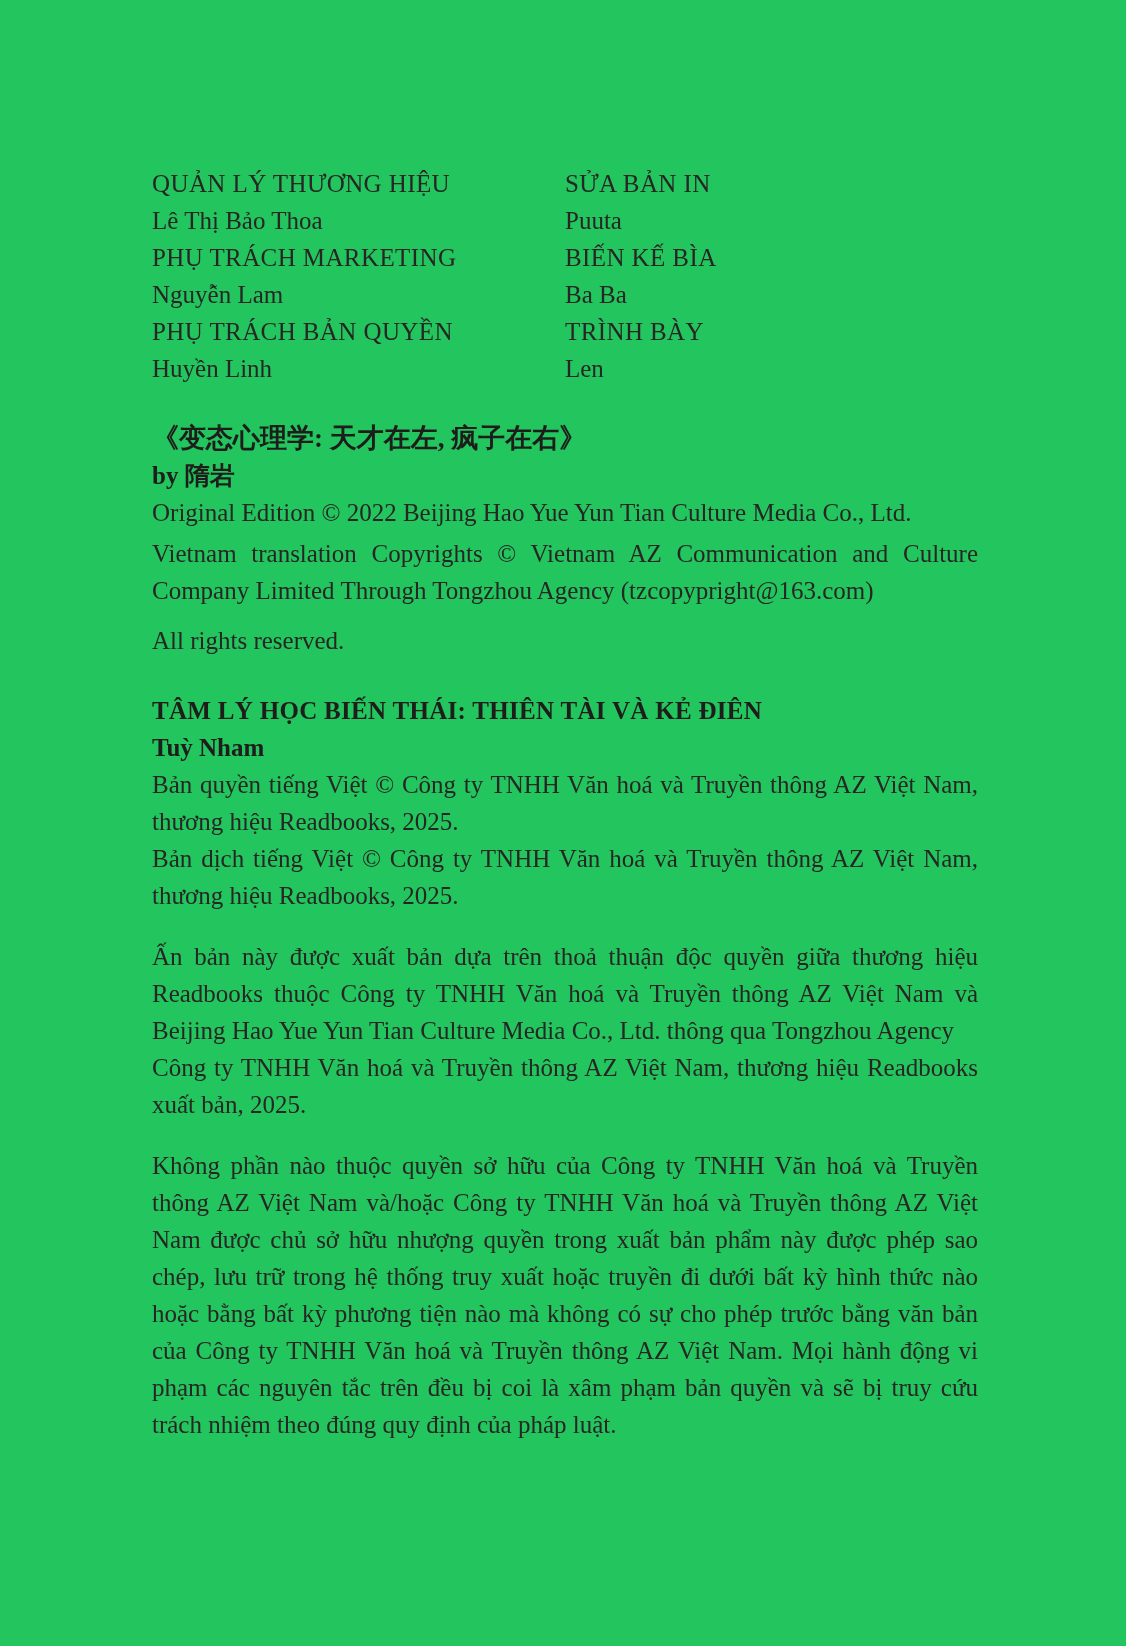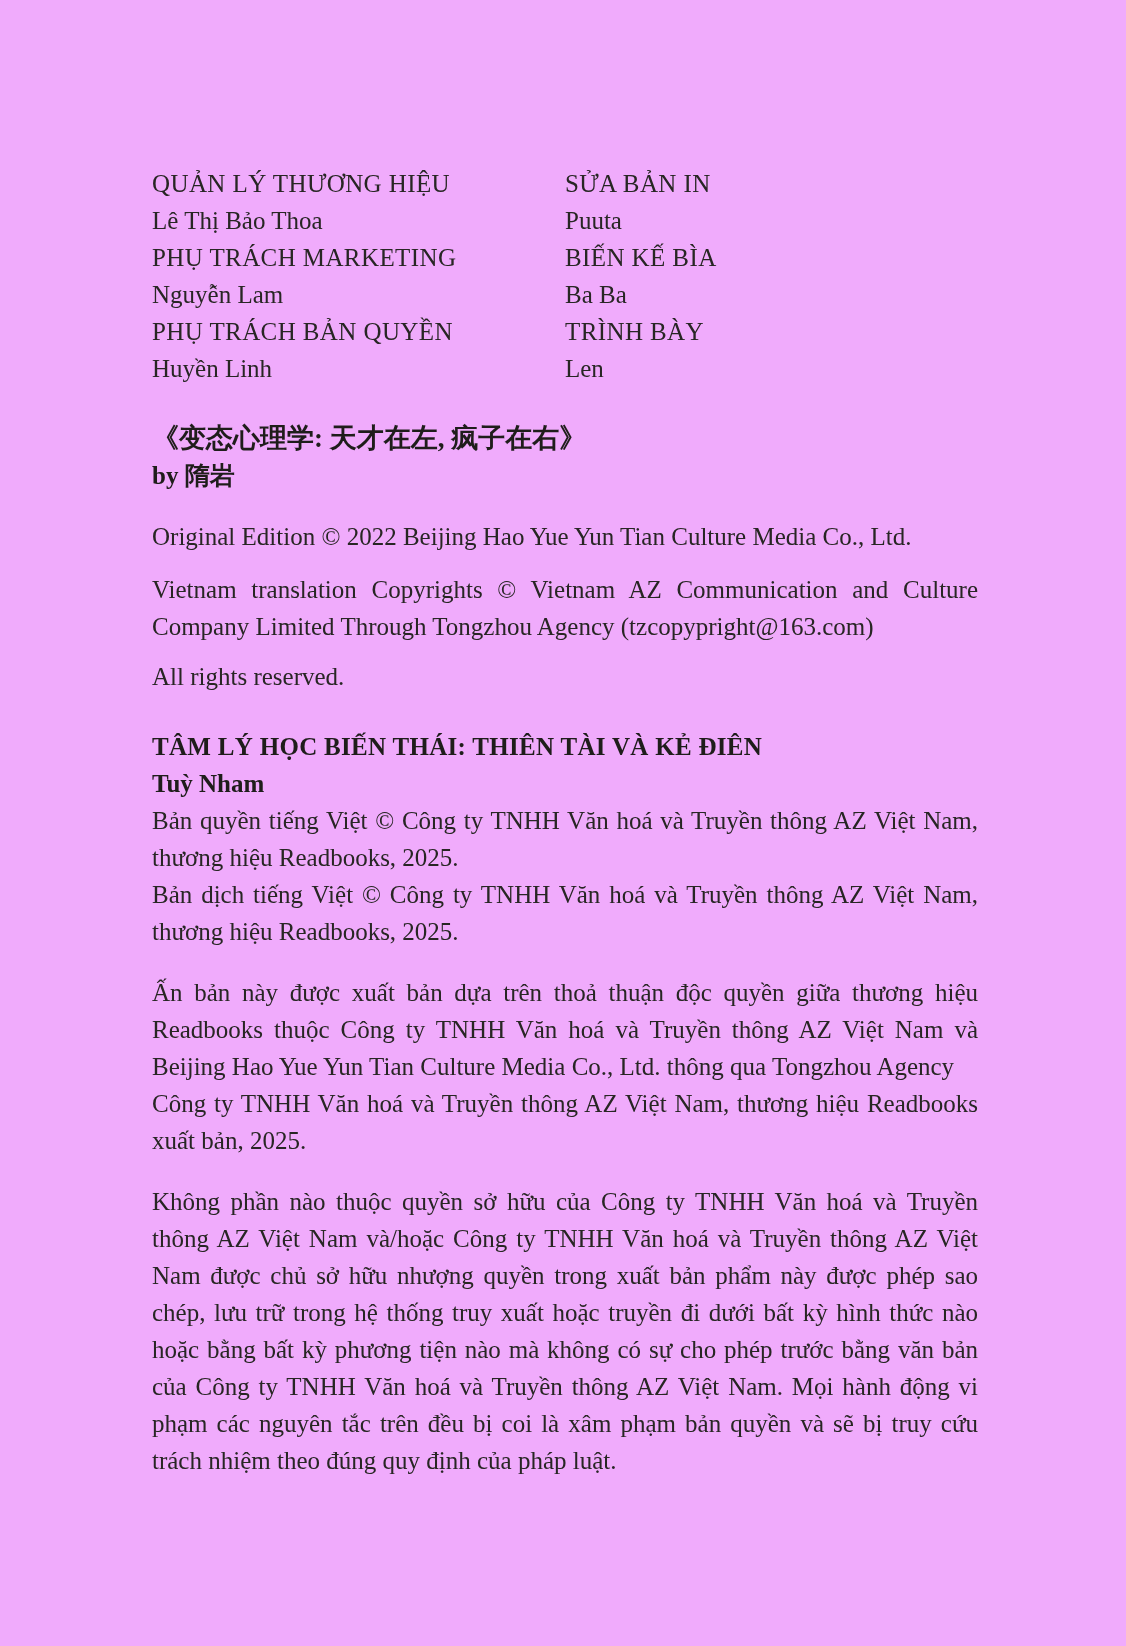--- a/index.html
+++ b/index.html
@@ -5,21 +5,21 @@
   html, body {
     margin: 0;
     padding: 0;
     background: #ffffff;
   }
   .page {
     position: relative;
     width: 1126px;
     height: 1646px;
     box-sizing: border-box;
-    background: #f0abfc;
+    background: #22c55e;
     padding: 165px 148px 0 152px;
     font-family: "Liberation Serif", "DejaVu Serif", serif;
     font-size: 25px;
     line-height: 37px;
     color: #282624;
     overflow: hidden;
   }
   p { margin: 0; }
   .justify { text-align: justify; }
 
@@ -37,22 +37,22 @@
     font-weight: 700;
     font-size: 27px;
     line-height: 37px;
     color: #1f1d1b;
     font-family: Liberation Serif, serif;
   }
   .cn-author {
     font-weight: 700;
     color: #1f1d1b;
   }
-  .original-edition-line { margin-top: 24px; }
-  .translation-copyright { margin-top: 16px; }
+  .original-edition-line { margin-top: 0; }
+  .translation-copyright { margin-top: 4px; }
   .rights-line { margin-top: 13px; }
 
   
   .vn-section { margin-top: 33px; }
   .vn-title {
     font-weight: 700;
     letter-spacing: 0.3px;
     color: #1f1d1b;
   }
   .vn-author {

